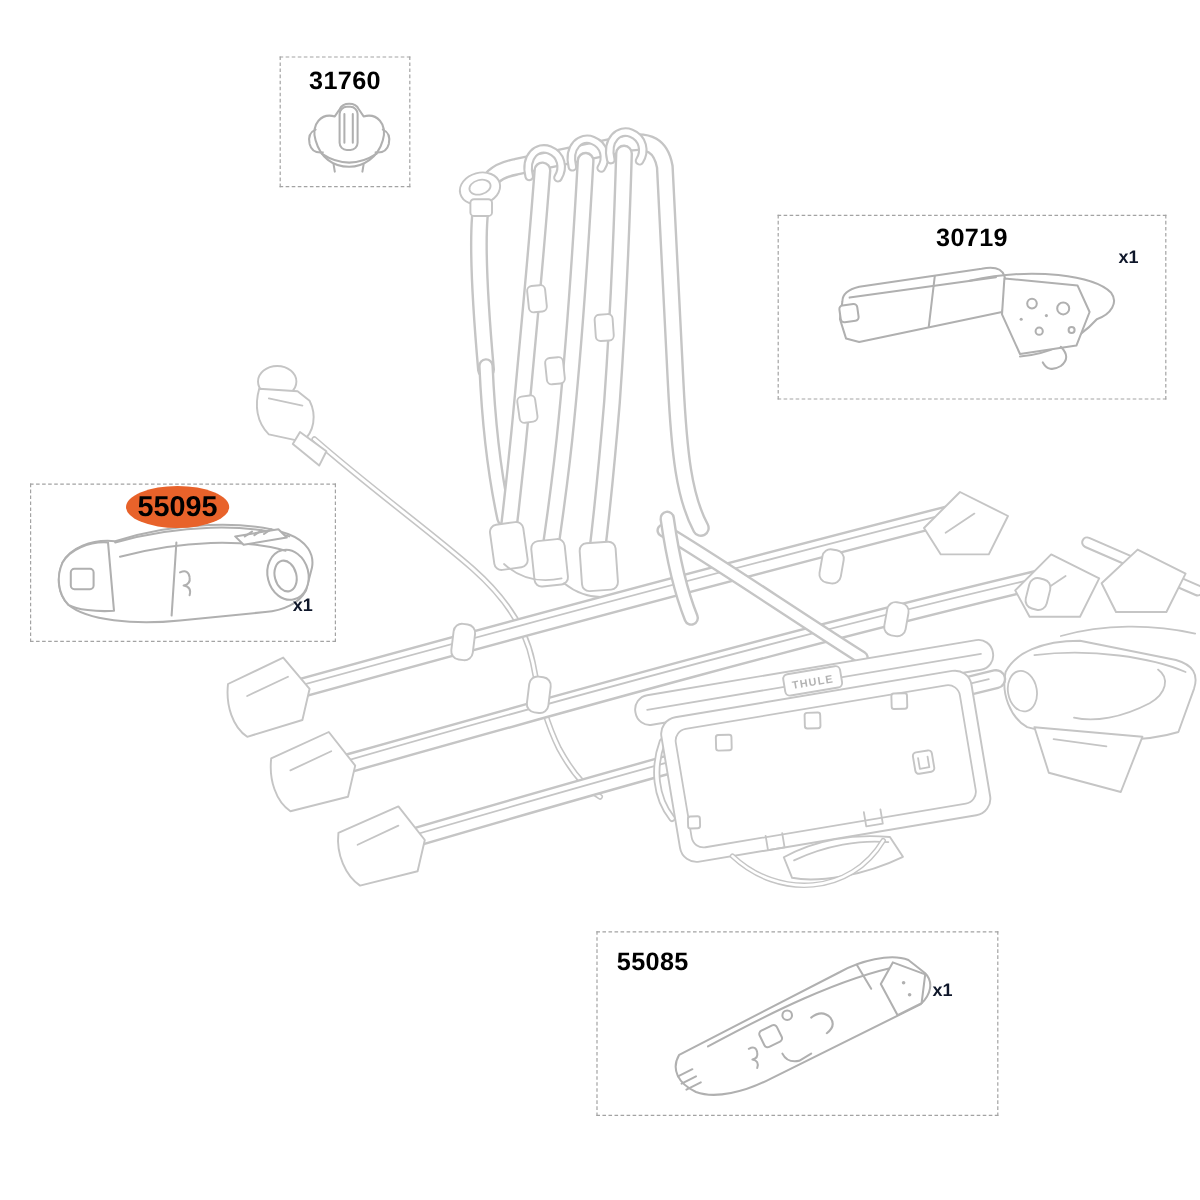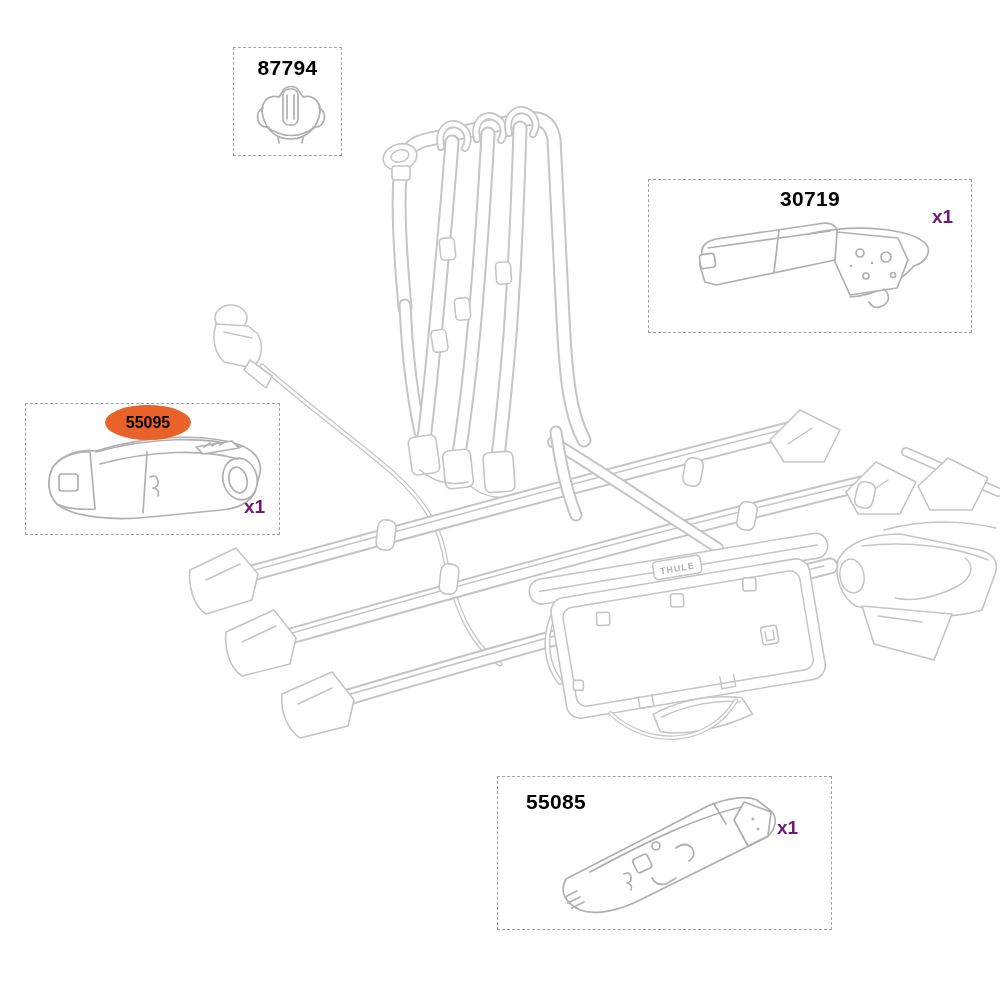--- a/index.html
+++ b/index.html
@@ -10,31 +10,31 @@
 
   .callout { position:absolute; border:1px dashed #a3a3a3; background:transparent; }
   .box-55093 { left:233px; top:47px;  width:107px; height:107px; }
   .box-55094 { left:648px; top:179px; width:322px; height:152px; }
   .box-55095 { left:25px;  top:403px; width:253px; height:130px; }
   .box-55085 { left:497px; top:776px; width:333px; height:152px; }
 
   .part-label { position:absolute; font-weight:bold; font-size:21px; color:#000; letter-spacing:0.3px; white-space:nowrap; }
   .lbl-55093 { left:50%; top:8px; transform:translateX(-50%); }
   .lbl-55094 { left:50%; top:7px; transform:translateX(-50%); }
-  .lbl-55085 { left:28px; top:13px; }
-
-  .qty { position:absolute; font-size:19px; font-weight:bold; color:#701a75; }
+  .lbl-55085 { left:16px; top:13px; }
+
+  .qty { position:absolute; font-size:15px; font-weight:bold; color:#0f172a; }
   .qty-55094 { left:283px; top:26px; }
   .qty-55095 { left:218px; top:92px; }
   .qty-55085 { left:279px; top:40px; }
 
   .pill { position:absolute; left:79px; top:1px; width:86px; height:35px;
           background:var(--highlight); border-radius:50%;
           display:flex; align-items:center; justify-content:center;
-          font-size:16px; font-weight:bold; color:#000; }
+          font-size:24px; font-weight:bold; color:#000; }
 
   
   .tg { fill:none; stroke:var(--line); stroke-linecap:round; stroke-linejoin:round; }
   .tw { fill:none; stroke:#fff;        stroke-linecap:round; stroke-linejoin:round; }
   .ln { fill:none; stroke:var(--line); stroke-width:1.5; stroke-linecap:round; stroke-linejoin:round; }
   .fl { fill:#fff; stroke:var(--line); stroke-width:1.6; stroke-linejoin:round; }
   .pd { fill:none; stroke:var(--pline); stroke-width:1.7; stroke-linecap:round; stroke-linejoin:round; }
   .pf { fill:#fff; stroke:var(--pline); stroke-width:1.7; stroke-linejoin:round; }
   .logo { font-size:9px; font-weight:bold; letter-spacing:1px; fill:#b3b3b3; }
 </style>
@@ -220,21 +220,21 @@
       <rect class="pf" x="634" y="856" width="16" height="15" rx="3" transform="rotate(-26 642 863)"></rect>
       <circle class="pd" cx="656" cy="846" r="4"></circle>
       <path class="pd" d="M624,874 q 6,-3 7,3 q 1,5 -4,6 q 6,1 4,7"></path>
       <path class="pd" d="M676,848 q 9,-7 16,0 q 5,7 -3,13"></path>
       <path class="pd" d="M714,804 L726,824"></path>
       <path class="pd" d="M652,878 q 4,8 14,6 l 10,-6"></path>
     </g>
   </svg>
 
   <div class="callout box-55093">
-    <div class="part-label lbl-55093">87794</div>
+    <div class="part-label lbl-55093">31760</div>
   </div>
 
   <div class="callout box-55094">
     <div class="part-label lbl-55094">30719</div>
     <span class="qty qty-55094">x1</span>
   </div>
 
   <div class="callout box-55095">
     <div class="pill">
       <span>55095</span>

